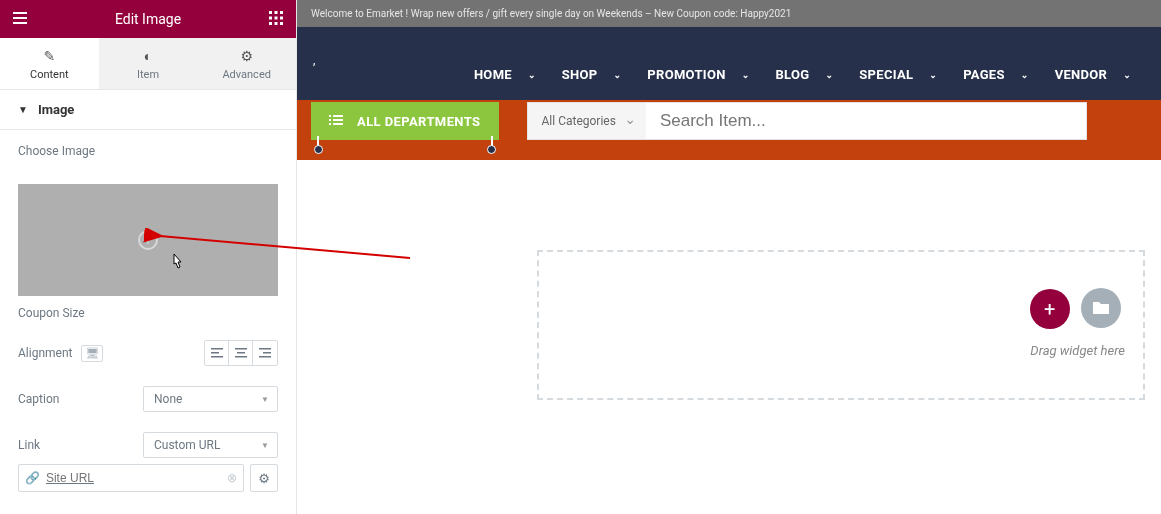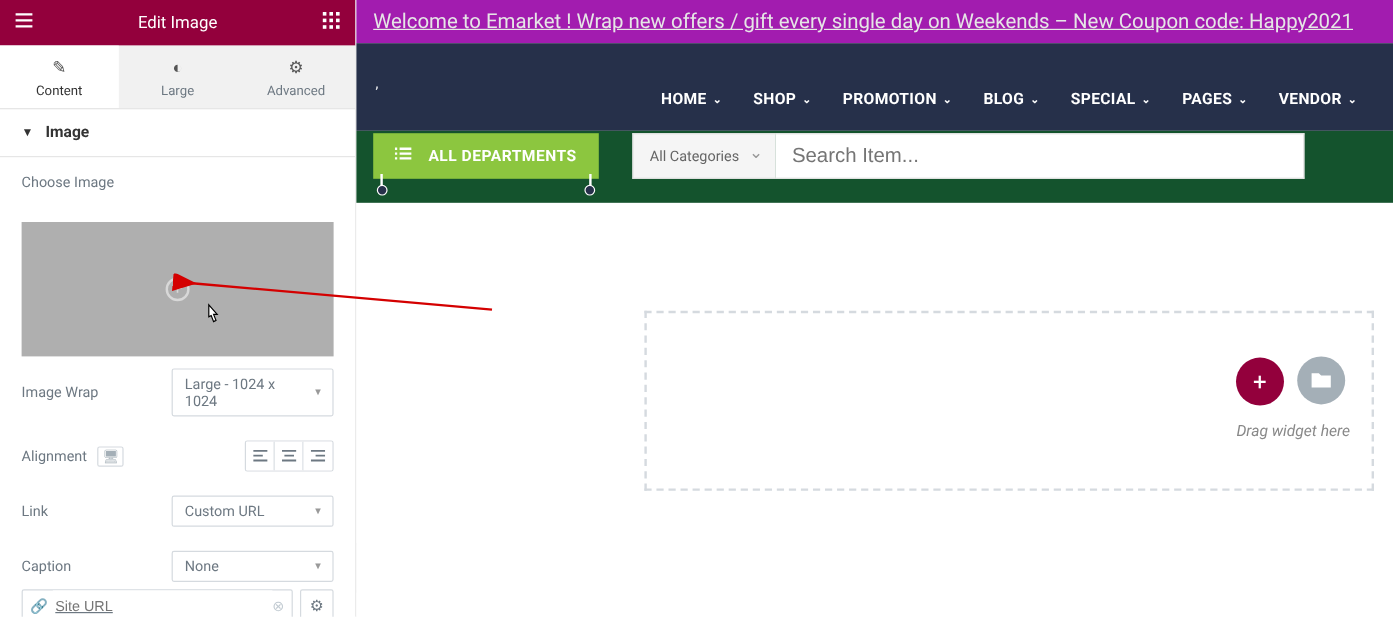--- a/index.html
+++ b/index.html
@@ -43,29 +43,29 @@
   .url-row { display: flex; gap: 6px; margin-top: -4px; }
   .url-input-wrap { flex: 1; position: relative; border: 1px solid #d5dadf; border-radius: 2px; display: flex; align-items: center; padding: 0 6px; }
   .url-input-wrap .link-icon { color: #a4afb7; margin-right: 4px; font-size: 12px; }
   .url-input { border: none; outline: none; flex: 1; padding: 6px 2px; font-size: 12px; color: #6d7882; text-decoration: underline; }
   .url-input-wrap .clear-icon { color: #c2cbd2; cursor: pointer; font-size: 12px; }
   .url-gear { width: 28px; border: 1px solid #d5dadf; border-radius: 2px; display: flex; align-items: center; justify-content: center; cursor: pointer; color: #6d7882; }
   
   
   .preview { position: absolute; left: 297px; top: 0; right: 0; bottom: 0; background: #fff; }
   
-  .announce-bar { background: #a21caf; color: #e6e6e6; font-size: 17px; padding: 8px 14px; text-decoration: underline; }
+  .announce-bar { background: #737373; color: #e6e6e6; font-size: 10px; padding: 8px 14px; }
   
   .main-nav { background: #26304a; padding: 22px 14px 18px; }
   .nav-row { display: flex; justify-content: flex-end; align-items: center; gap: 26px; padding-right: 16px; }
-  .nav-item { color: #fff; font-size: 13px; font-weight: 700; letter-spacing: 0.3px; cursor: pointer; display: flex; align-items: center; }
+  .nav-item { color: #fff; font-size: 13px; font-weight: 700; letter-spacing: 0.3px; cursor: pointer; display: flex; align-items: center; gap: 11px; }
   .nav-item .caret-d { margin-left: 5px; font-size: 9px; }
   .comma-row { color: #fff; padding: 4px 2px 0; font-size: 12px; }
   
-  .search-row { background: #14532d; padding: 0 0 0 14px; display: flex; align-items: stretch; gap: 28px; height: 60px; }
+  .search-row { background: #c2410c; padding: 0 0 0 14px; display: flex; align-items: stretch; gap: 28px; height: 60px; }
   .dept-btn { position: relative; background: #8cc63f; color: #fff; display: flex; align-items: center; padding: 0 18px; font-weight: 700; font-size: 13px; letter-spacing: 0.4px; cursor: pointer; height: 38px; margin-top: 2px; }
   .dept-btn .list-icon { margin-right: 14px; }
   .dept-handle { position: absolute; bottom: -10px; width: 10px; height: 14px; }
   .dept-handle.left { left: 2px; }
   .dept-handle.right { right: 2px; }
   .dept-handle::before { content:""; display:block; width:2px; height:10px; background:#fff; margin:0 auto; }
   .dept-handle::after { content:""; display:block; width:7px; height:7px; border:1px solid #fff; border-radius:50%; margin:-1px auto 0; background:#26304a; }
   
   .search-wrap { display: flex; align-items: stretch; height: 38px; margin-top: 2px; flex: 1; max-width: 560px; }
   .cat-select { background: #f5f5f5; border: 1px solid #e3e3e3; border-right: none; padding: 0 30px 0 14px; font-size: 12px; color: #666; display: flex; align-items: center; position: relative; cursor: pointer; }
@@ -112,42 +112,41 @@
     </span>
   </div>
 
   <div class="tabs">
     <div class="tab active">
       <span class="tab-icon">✎</span>
       <span>Content</span>
     </div>
     <div class="tab">
       <span class="tab-icon">◐</span>
-      <span>Large</span>
+      <span>Item</span>
     </div>
     <div class="tab">
       <span class="tab-icon">⚙</span>
       <span>Advanced</span>
     </div>
   </div>
 
   <div class="section-header">
     <span class="caret">▼</span>
     <span>Image</span>
   </div>
 
   <div class="section-body">
     <span class="choose-image-label">Choose Image</span>
     <div class="image-well">
       <span class="plus">+</span>
     </div>
 
     <div class="field-row">
-      <span class="field-label">Image Wrap</span>
-      <span class="select-box wide">Large - 1024 x 1024</span>
+      <span class="field-label">Coupon Size</span>
     </div>
 
     <div class="field-row">
       <span class="field-label">
         <span>Alignment</span>
         <span class="device-icon">🖥</span>
       </span>
       <span class="align-group">
         <span class="align-btn">
             <svg viewBox="0 0 12 12">
@@ -161,27 +160,27 @@
           </span>
         <span class="align-btn">
             <svg viewBox="0 0 12 12">
               <path d="M0 1h12v1.5H0zM4 5h8v1.5H4zM0 9h12v1.5H0z"></path>
             </svg>
           </span>
       </span>
     </div>
 
     <div class="field-row">
+      <span class="field-label">Caption</span>
+      <span class="select-box wide">None</span>
+    </div>
+
+    <div class="field-row">
       <span class="field-label">Link</span>
       <span class="select-box wide">Custom URL</span>
-    </div>
-
-    <div class="field-row">
-      <span class="field-label">Caption</span>
-      <span class="select-box wide">None</span>
     </div>
 
     <div class="url-row">
       <span class="url-input-wrap">
         <span class="link-icon">🔗</span>
         <input class="url-input" placeholder="Site URL" style="">
         <span class="clear-icon">⊗</span>
       </span>
       <span class="url-gear">⚙</span>
     </div>

